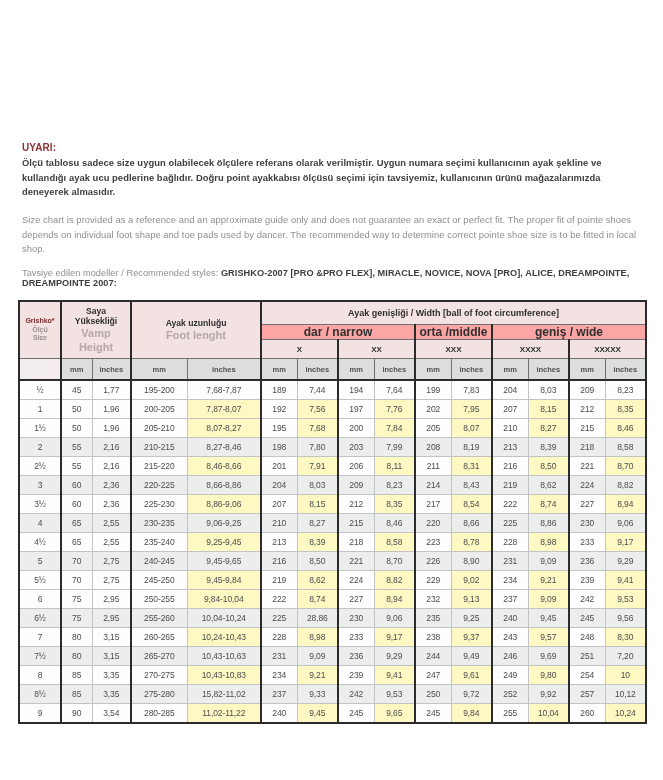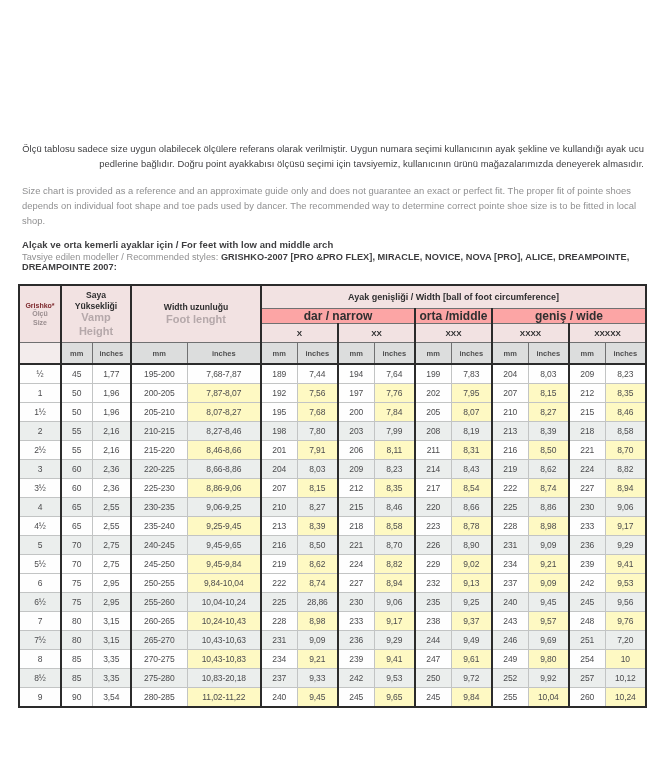--- a/index.html
+++ b/index.html
@@ -9,22 +9,22 @@
     -webkit-font-smoothing:antialiased;
   }
   .page { padding:142px 18px 0 18px; }
   .copy { width:622px; margin-left:4px; }
 
   .red-head {
     color:#8e2f33; font-size:10px; font-weight:bold;
     margin:0 0 3px 0; letter-spacing:0.1px;
   }
   .tr-body {
-    color:#3e3e40; font-weight:normal; font-size:9.4px; line-height:1.56;
-    margin:0 0 13px 0; letter-spacing:0.05px;text-align:right;
+    color:#3e3e40; font-weight:bold; font-size:9.4px; line-height:1.56;
+    margin:0 0 13px 0; letter-spacing:0.05px;
   }
   .en-body {
     color:#8f8f90; font-size:9.4px; line-height:1.56; font-weight:normal;
     margin:0 0 11px 0; letter-spacing:0.05px;
   }
   .arch-heading {
     color:#3e3e40; font-size:9.5px; font-weight:bold; margin:0; letter-spacing:0.05px;
   }
   .styles-line { font-size:9.2px; margin:2px 0 12px 0; color:#8f8f90; letter-spacing:0.05px; }
   .styles-value { color:#3e3e40; font-weight:bold; }
@@ -59,23 +59,23 @@
   
   tbody td { font-size:8.5px; color:#4c4c4e; height:18px; background:#fefefe; letter-spacing:-0.1px; }
   tbody tr.gray td { background:#ebeeed; }
   tbody td.pink { background:#fef9c3; }
 </style>
 </head>
 <body>
 
 <div class="page">
   <div class="copy">
+    <p class="red-head">UYARI:</p>
     <p class="tr-body">Ölçü tablosu sadece size uygun olabilecek ölçülere referans olarak verilmiştir. Uygun numara seçimi kullanıcının ayak şekline ve kullandığı ayak ucu pedlerine bağlıdır. Doğru point ayakkabısı ölçüsü seçimi için tavsiyemiz, kullanıcının ürünü mağazalarımızda deneyerek almasıdır.</p>
     <p class="en-body">Size chart is provided as a reference and an approximate guide only and does not guarantee an exact or perfect fit. The proper fit of pointe shoes depends on  individual foot shape and toe pads used by dancer. The recommended way to determine correct pointe shoe size is to be fitted in local shop.</p>
-    <p class="arch-heading">Alçak ve orta kemerli ayaklar için / For feet with low and middle arch</p>
     <p class="styles-line"><span>Tavsiye edilen modeller / Recommended styles: </span><span class="styles-value">GRISHKO-2007 [PRO &amp;PRO FLEX], MIRACLE, NOVICE, NOVA [PRO], ALICE, DREAMPOINTE, DREAMPOINTE 2007:</span></p>
   </div>
 
   <table class="sizechart">
     <colgroup>
       <col style="width:42px">
         <col style="width:31px">
         <col style="width:39px">
       <col style="width:56px">
         <col style="width:74px">
@@ -97,21 +97,21 @@
           <div class="sub">Ölçü</div>
           <div class="sub">Size</div>
         </th>
         <th rowspan="3" colspan="2" class="vamp-th gs">
           <div class="hdr-tr">Saya</div>
           <div class="hdr-tr">Yüksekliği</div>
           <div class="hdr-en">Vamp</div>
           <div class="hdr-en">Height</div>
         </th>
         <th rowspan="3" colspan="2" class="foot-th gs">
-          <div class="hdr-tr">Width uzunluğu</div>
+          <div class="hdr-tr">Ayak uzunluğu</div>
           <div class="hdr-en">Foot lenght</div>
         </th>
         <th colspan="10" class="wtitle gs">Ayak genişliği / Width [ball of foot circumference]</th>
       </tr>
       <tr class="h2">
         <th colspan="4" class="gs">dar / narrow</th>
         <th colspan="2" class="gs">orta /middle</th>
         <th colspan="4" class="gs">geniş / wide</th>
       </tr>
       <tr class="h3">
@@ -369,21 +369,21 @@
           <td class="pink">10,24-10,43</td>
           <td class="gs">228</td>
           <td class="pink">8,98</td>
           <td class="gs">233</td>
           <td class="pink">9,17</td>
           <td class="gs">238</td>
           <td class="pink">9,37</td>
           <td class="gs">243</td>
           <td class="pink">9,57</td>
           <td class="gs">248</td>
-          <td class="pink">9,76</td>
+          <td class="pink">8,30</td>
         </tr>
         <tr class="gray">
           <td>7½</td>
           <td class="gs">80</td>
           <td>3,15</td>
           <td class="gs">265-270</td>
           <td>10,43-10,63</td>
           <td class="gs">231</td>
           <td>9,09</td>
           <td class="gs">236</td>
@@ -410,21 +410,21 @@
           <td class="gs">249</td>
           <td class="pink">9,80</td>
           <td class="gs">254</td>
           <td class="pink">10</td>
         </tr>
         <tr class="gray">
           <td>8½</td>
           <td class="gs">85</td>
           <td>3,35</td>
           <td class="gs">275-280</td>
-          <td>10,83-20,18</td>
+          <td>15,82-11,02</td>
           <td class="gs">237</td>
           <td>9,33</td>
           <td class="gs">242</td>
           <td>9,53</td>
           <td class="gs">250</td>
           <td>9,72</td>
           <td class="gs">252</td>
           <td>9,92</td>
           <td class="gs">257</td>
           <td>10,12</td>

